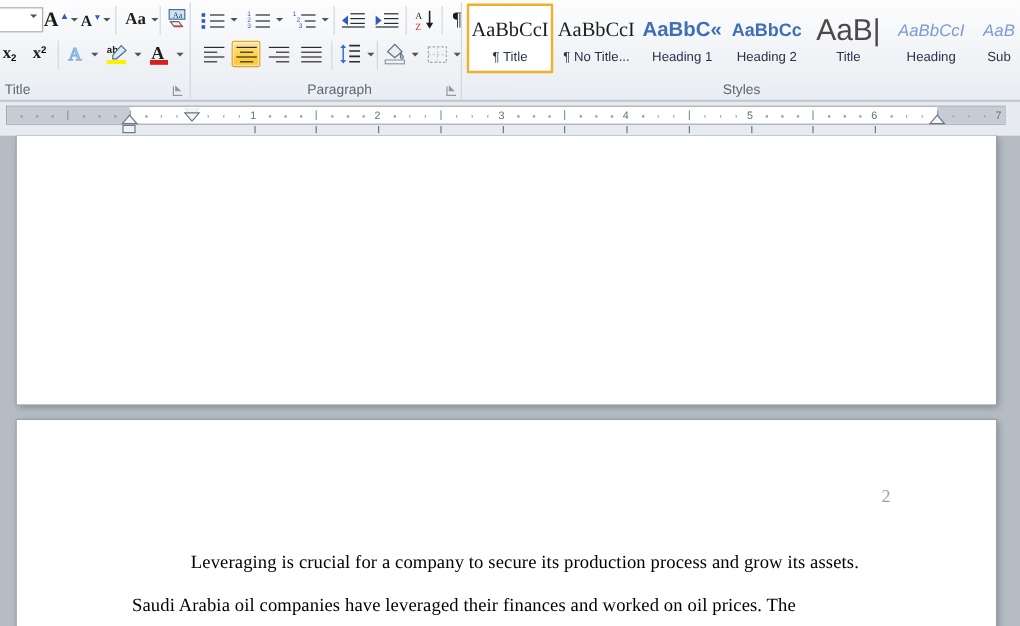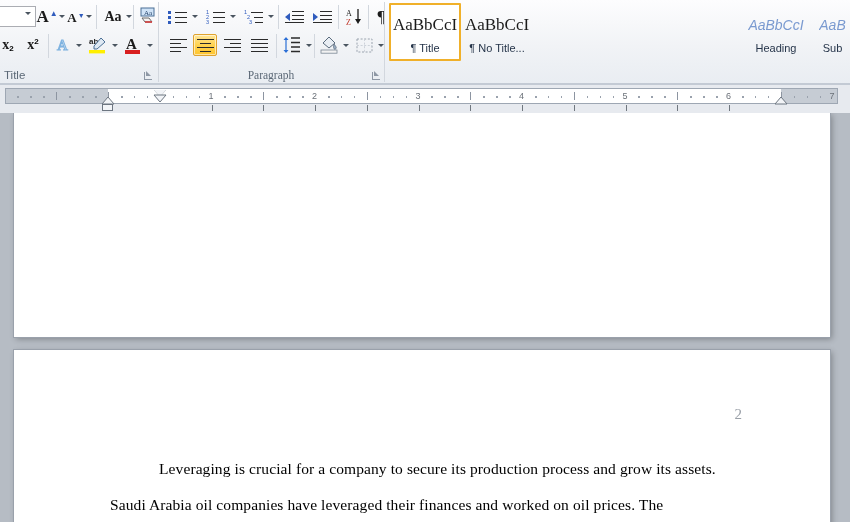--- a/index.html
+++ b/index.html
@@ -365,45 +365,58 @@
       <div class="btn" style="left:192px;top:33px;width:24px;height:24px;">
         <svg width="19" height="19" viewBox="0 0 19 19">
           <rect x="2" y="3" width="15" height="13" fill="none" stroke="#9aa3ae" stroke-width="1" stroke-dasharray="2,1.6"></rect>
           <path d="M2 9.5 L17 9.5 M9.5 3 L9.5 16" stroke="#c8ced6" stroke-width=".9" stroke-dasharray="2,1.6"></path>
         </svg>
       </div>
       <div class="caret" style="left:216px;top:40px;width:10px;height:10px;">
           <span class="arw"></span>
         </div>
 
-      <div class="grp-label" style="left:0;width:222px;font-family:Liberation Serif, serif;">Paragraph</div>
+      <div class="grp-label" style="left:12px;width:222px;">Paragraph</div>
       <div class="grp-launcher" style="left:210px;"></div>
     </div>
 
     <div class="grp-sep" style="left:384px;top:2px;height:80px;background:#d2d7de;"></div>
 
     <div class="grp" style="left:386px;width:464px;">
       <div class="sgal" id="style-gallery" style="left:0;width:464px;">
           <div class="scell sel" style="left: 3px; width: 72px;">
             <div class="spv" style="font-family: &quot;Liberation Serif&quot;, serif; font-size: 17px; font-weight: 400; color: rgb(27, 27, 27);">AaBbCcI</div>
             <div class="slb">¶ Title</div>
           </div>
           <div class="scell" style="left: 75px; width: 72px;">
             <div class="spv" style="font-family: &quot;Liberation Serif&quot;, serif; font-size: 17px; font-weight: 400; color: rgb(27, 27, 27);">AaBbCcI</div>
             <div class="slb">¶ No Title...</div>
           </div>
+          <div class="scell" style="left: 147px; width: 71px;">
+            <div class="spv" style="font-family: &quot;Liberation Sans&quot;, sans-serif; font-size: 17px; font-weight: 700; color: rgb(63, 111, 181);">AaBbC«</div>
+            <div class="slb">Heading 1</div>
+          </div>
+          <div class="scell" style="left: 218px; width: 70px;">
+            <div class="spv" style="font-family: &quot;Liberation Sans&quot;, sans-serif; font-size: 15px; font-weight: 700; color: rgb(63, 111, 181);">AaBbCc</div>
+            <div class="slb">Heading 2</div>
+          </div>
+          <div class="scell" style="left: 288px; width: 66px;">
+            <div class="spv" style="font-family: &quot;Liberation Sans&quot;, sans-serif; font-size: 25px; font-weight: 300; color: rgb(74, 74, 74);">AaB|</div>
+            <div class="slb">Title</div>
+          </div>
           <div class="scell" style="left: 354px; width: 72px;">
             <div class="spv" style="font-family: &quot;Liberation Sans&quot;, sans-serif; font-size: 14px; font-weight: 400; color: rgb(122, 154, 208); font-style: italic;">AaBbCcI</div>
             <div class="slb">Heading</div>
           </div>
           <div class="scell" style="left: 426px; width: 41px;">
             <div class="spv" style="font-family: &quot;Liberation Sans&quot;, sans-serif; font-size: 14px; font-weight: 400; color: rgb(122, 154, 208); font-style: italic;">AaB</div>
             <div class="slb">Sub</div>
           </div>
         </div>
+      <div class="grp-label" style="left:0;width:464px;">Styles</div>
     </div>
 
     <div class="ribbon-bottomline"></div>
   </div>
 
   <div class="rulerwrap">
     <div class="ruler" id="ruler">
         <div class="marg" style="left: 0px; width: 102px;"></div>
         <div class="marg" style="left: 774.75px; width: 56.25px;"></div>
         <div class="dot" style="left: 11.4375px;"></div>

